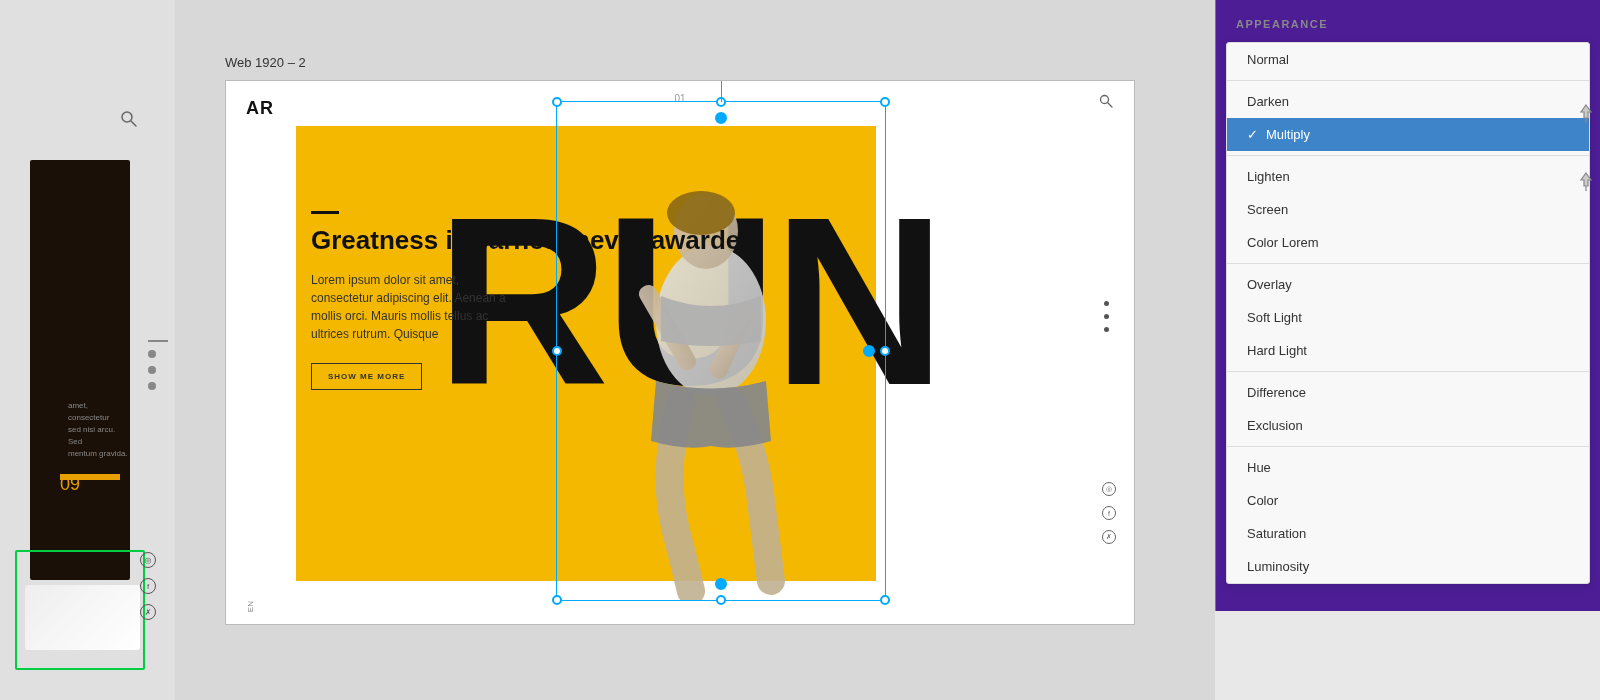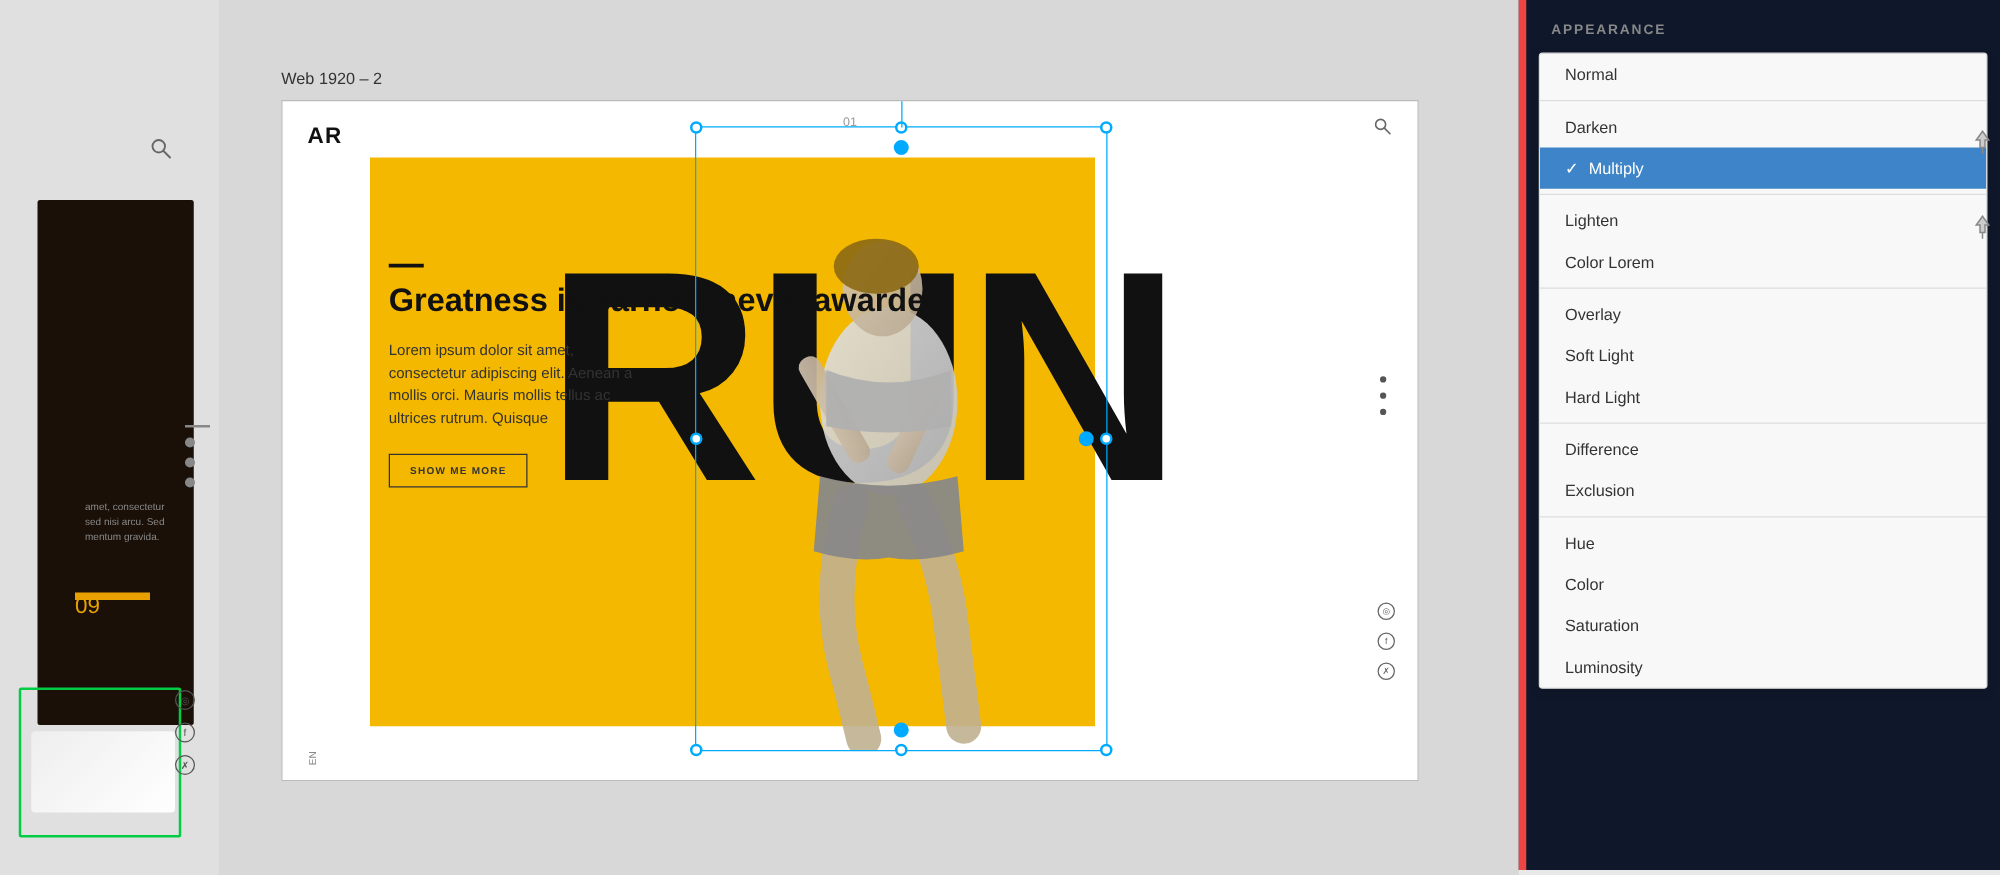--- a/index.html
+++ b/index.html
@@ -17,21 +17,21 @@
       width: 175px;
       height: 700px;
       background: #e0e0e0;
       position: relative;
       flex-shrink: 0;
       overflow: hidden;
     }
 
     .left-panel-card {
       background: #1a1008;
-      width: 125px;
+      width: 100px;
       height: 420px;
       position: absolute;
       left: 30px;
       top: 160px;
       border-radius: 2px;
     }
 
     .left-panel-text {
       position: absolute;
       left: 38px;
@@ -322,25 +322,25 @@
       display: flex;
       align-items: center;
       justify-content: center;
       font-size: 7px;
       color: #666;
     }
 
     
     .right-panel {
       width: 385px;
-      height: 696px;
-      background: #0f172a;
+      height: 611px;
+      background: #4c1d95;
       flex-shrink: 0;
       position: relative;
-      border-left: 6px solid #ef4444;
+      border-left: 1px solid #ef4444;
     }
 
     .panel-header {
       padding: 18px 20px 12px;
       font-size: 11px;
       font-weight: 600;
       color: #888;
       letter-spacing: 1.5px;
       text-transform: uppercase;
     }
@@ -596,20 +596,24 @@
 
     <div class="blend-divider"></div>
 
     <div class="blend-group">
       <div class="blend-item">
 
         <span>Lighten</span>
       </div>
       <div class="blend-item">
 
+        <span>Screen</span>
+      </div>
+      <div class="blend-item">
+
         <span>Color Lorem</span>
       </div>
     </div>
 
     <div class="blend-divider"></div>
 
     <div class="blend-group">
       <div class="blend-item">
 
         <span>Overlay</span>

